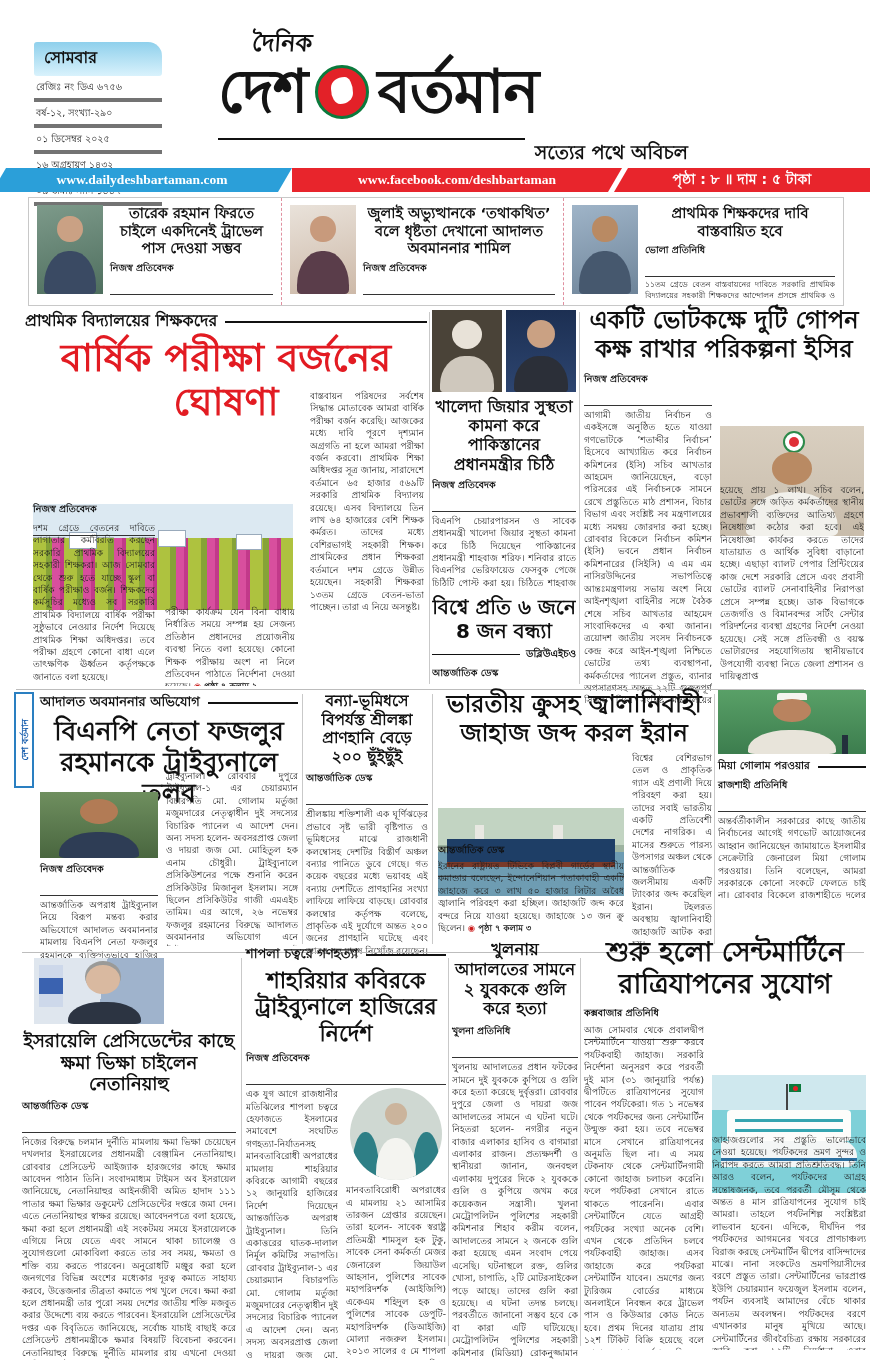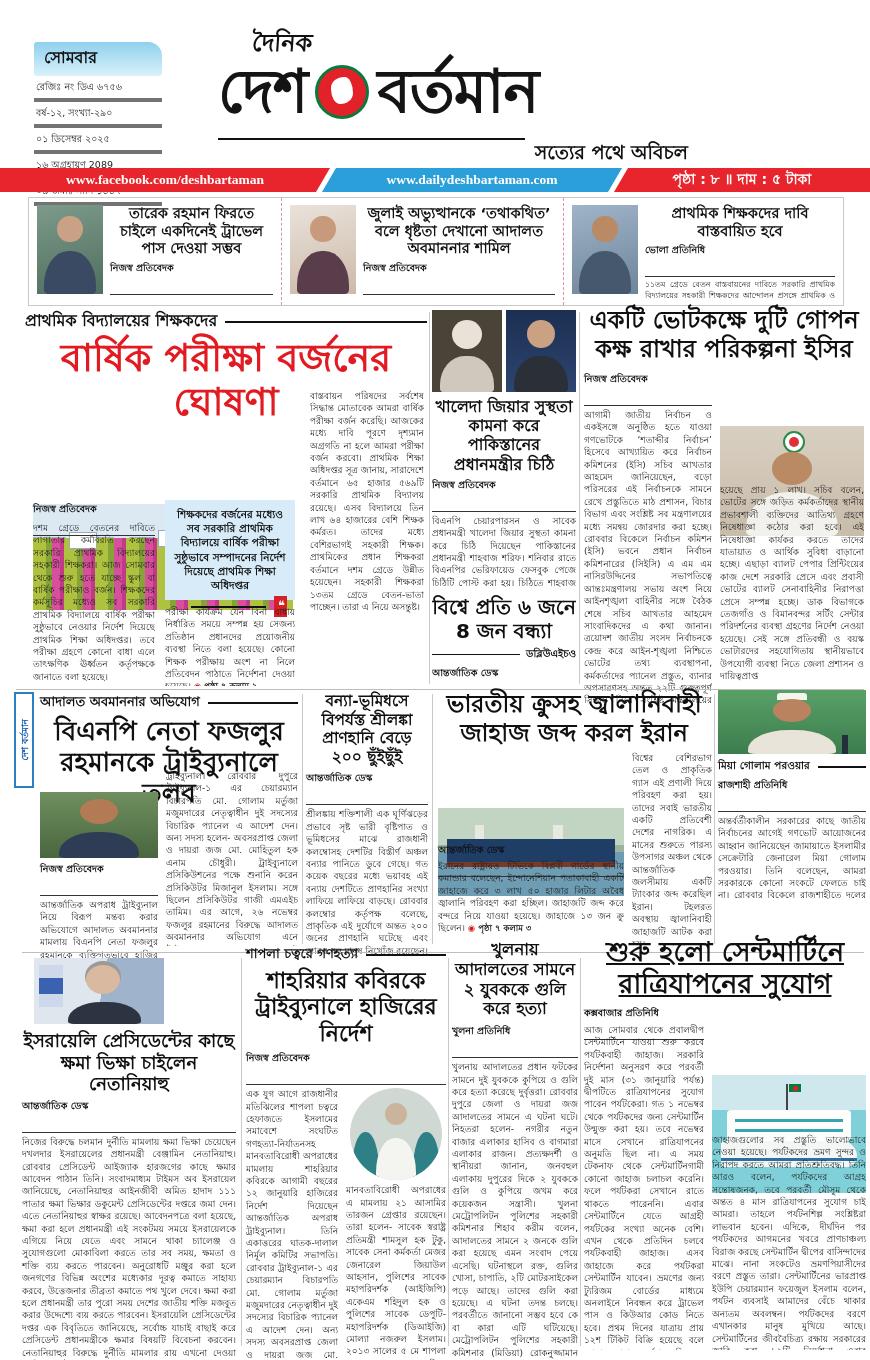--- a/index.html
+++ b/index.html
@@ -82,40 +82,40 @@
 </head>
 <body>
 
 <div class="page">
 
   <div class="datebox">
     <div class="datebox-day">সোমবার</div>
     <div class="datebox-row">রেজিঃ নং ডিএ ৬৭৫৬</div>
     <div class="datebox-row">বর্ষ-১২, সংখ্যা-২৯০</div>
     <div class="datebox-row">০১ ডিসেম্বর ২০২৫</div>
-    <div class="datebox-row">১৬ অগ্রহায়ণ 2089</div>
+    <div class="datebox-row">১৬ অগ্রহায়ণ ১৪৩২</div>
     <div class="datebox-row">০৯ জমাঃ সানি ১৪৪৭</div>
   </div>
 
   <div class="brand">
     <div class="brand-daily">দৈনিক</div>
     <div class="brand-row">
       <span class="brand-t1">দেশ</span>
       <span class="brand-logo"></span>
       <span class="brand-t2">বর্তমান</span>
     </div>
     <div class="brand-tagrow">
       <span class="tagline">সত্যের পথে অবিচল</span>
     </div>
   </div>
 
 
   <div class="webbar">
+    <div class="seg seg-blue">www.dailydeshbartaman.com</div>
     <div class="seg seg-red">www.facebook.com/deshbartaman</div>
-    <div class="seg seg-blue">www.dailydeshbartaman.com</div>
     <div class="seg seg-red2">পৃষ্ঠা : ৮ ॥ দাম : ৫ টাকা</div>
   </div>
 
   <div class="top-strip">
     <div class="tcell" style="flex:0 0 252px;">
       <div class="ph tphoto" style="background:linear-gradient(165deg,#7d9a8a,#4e6e5e);">
         <div class="ph-head" style="left:31%;top:12%;width:38%;height:30%;background:#caa184;"></div>
         <div class="ph-torso" style="left:10%;width:80%;height:48%;background:#3a4a63;"></div>
       </div>
       <div class="tcontent">
@@ -155,26 +155,20 @@
     <div class="lead-hl">বার্ষিক পরীক্ষা বর্জনের ঘোষণা</div>
     <div class="ph abs" style="left:8px;top:80px;width:260px;height:106px;background:linear-gradient(#dce9f2 0 32%,#efe9dc 32% 100%);">
       <div style="position:absolute;left:0;bottom:0;width:100%;height:68%;background:repeating-linear-gradient(90deg,#aec23f 0 13px,#86a337 13px 19px,#d84f9e 19px 27px,#c2398a 27px 31px);"></div>
       <div style="position:absolute;left:14%;top:26%;width:26px;height:15px;background:#fff;border:1px solid #9ab;"></div>
       <div style="position:absolute;left:48%;top:24%;width:26px;height:15px;background:#fff;border:1px solid #9ab;"></div>
       <div style="position:absolute;left:78%;top:28%;width:24px;height:14px;background:#fff;border:1px solid #9ab;"></div>
     </div>
     <div class="abs body-text" style="left:285px;top:82px;width:114px;height:296px;">বাস্তবায়ন পরিষদের সর্বশেষ সিদ্ধান্ত মোতাবেক আমরা বার্ষিক পরীক্ষা বর্জন করেছি। আজকের মধ্যে দাবি পূরণে দৃশ্যমান অগ্রগতি না হলে আমরা পরীক্ষা বর্জন করবো। প্রাথমিক শিক্ষা অধিদপ্তর সূত্র জানায়, সারাদেশে বর্তমানে ৬৫ হাজার ৫৬৯টি সরকারি প্রাথমিক বিদ্যালয় রয়েছে। এসব বিদ্যালয়ে তিন লাখ ৬৪ হাজারের বেশি শিক্ষক কর্মরত। তাদের মধ্যে বেশিরভাগই সহকারী শিক্ষক। প্রাথমিকের প্রধান শিক্ষকরা বর্তমানে দশম গ্রেডে উন্নীত হয়েছেন। সহকারী শিক্ষকরা ১৩তম গ্রেডে বেতন-ভাতা পাচ্ছেন। তারা এ নিয়ে অসন্তুষ্ট।</div>
     <div class="abs byline" style="left:8px;top:194px;width:122px;">নিজস্ব প্রতিবেদক</div>
     <div class="abs body-text" style="left:8px;top:214px;width:122px;height:162px;">দশম গ্রেডে বেতনের দাবিতে লাগাতার কর্মবিরতি করছেন সরকারি প্রাথমিক বিদ্যালয়ের সহকারী শিক্ষকরা। আজ সোমবার থেকে শুরু হতে যাচ্ছে স্কুল বা বার্ষিক পরীক্ষাও বর্জন। শিক্ষকদের কর্মসূচির মধ্যেও সব সরকারি প্রাথমিক বিদ্যালয়ে বার্ষিক পরীক্ষা সুষ্ঠুভাবে নেওয়ার নির্দেশ দিয়েছে প্রাথমিক শিক্ষা অধিদপ্তর। তবে পরীক্ষা গ্রহণে কোনো বাধা এলে তাৎক্ষণিক ঊর্ধ্বতন কর্তৃপক্ষকে জানাতে বলা হয়েছে।</div>
-    <div class="pullquote" style="left:140px;top:192px;width:130px;height:100px;">
-      <div class="pq-text">শিক্ষকদের বর্জনের মধ্যেও সব সরকারি প্রাথমিক বিদ্যালয়ে বার্ষিক পরীক্ষা সুষ্ঠুভাবে সম্পাদনের নির্দেশ দিয়েছে প্রাথমিক শিক্ষা অধিদপ্তর</div>
-      <div class="pq-foot">
-          <span class="pq-mark"></span>
-        </div>
-    </div>
     <div class="abs body-text" style="left:140px;top:298px;width:130px;height:80px;"><span>পরীক্ষা কার্যক্রম যেন বিনা বাধায় নির্ধারিত সময়ে সম্পন্ন হয় সেজন্য প্রতিষ্ঠান প্রধানদের প্রয়োজনীয় ব্যবস্থা নিতে বলা হয়েছে। কোনো শিক্ষক পরীক্ষায় অংশ না নিলে প্রতিবেদন পাঠাতে নির্দেশনা দেওয়া হয়েছে।</span> <span class="jump">পৃষ্ঠা ৭ কলাম ২</span></div>
   </div>
 
   <div class="abs" style="left:432px;top:310px;width:144px;height:378px;overflow:hidden;">
     <div style="display:flex;gap:4px;">
       <div class="ph" style="width:70px;height:82px;background:#4a4338;">
         <div class="ph-head" style="left:28%;top:12%;width:44%;height:36%;background:#e8e2d8;"></div>
         <div class="ph-torso" style="left:12%;width:76%;height:44%;background:#cfc8bd;"></div>
       </div>
       <div class="ph" style="width:70px;height:82px;background:linear-gradient(#1c2f52,#2d4570);">
@@ -303,21 +297,21 @@
     </div>
   </div>
 
   <div class="abs" style="left:452px;top:940px;width:126px;height:410px;">
     <div class="hl" style="font-size:16.5px;">খুলনায় আদালতের সামনে ২ যুবককে গুলি করে হত্যা</div>
     <div class="byline" style="margin-top:5px;">খুলনা প্রতিনিধি</div>
     <div class="body-text" style="height:330px;">খুলনায় আদালতের প্রধান ফটকের সামনে দুই যুবককে কুপিয়ে ও গুলি করে হত্যা করেছে দুর্বৃত্তরা। রোববার দুপুরে জেলা ও দায়রা জজ আদালতের সামনে এ ঘটনা ঘটে। নিহতরা হলেন- নগরীর নতুন বাজার এলাকার হাসিব ও বাগমারা এলাকার রাজন। প্রত্যক্ষদর্শী ও স্থানীয়রা জানান, জনবহুল এলাকায় দুপুরের দিকে ২ যুবককে গুলি ও কুপিয়ে জখম করে কয়েকজন সন্ত্রাসী। খুলনা মেট্রোপলিটন পুলিশের সহকারী কমিশনার শিহাব করীম বলেন, আদালতের সামনে ২ জনকে গুলি করা হয়েছে এমন সংবাদ পেয়ে এসেছি। ঘটনাস্থলে রক্ত, গুলির খোসা, চাপাতি, ২টি মোটরসাইকেল পড়ে আছে। তাদের গুলি করা হয়েছে। এ ঘটনা তদন্ত চলছে। পরবর্তীতে জানানো সম্ভব হবে কে বা কারা এটি ঘটিয়েছে। মেট্রোপলিটন পুলিশের সহকারী কমিশনার (মিডিয়া) রোকনুজ্জামান বলেন, আদালতের সামনে ঘটনাস্থলেই হাসিব নামে একজন নিহত হন। আর রাজন নামে অপর ব্যক্তিকে খুলনা মেডিকেল কলেজ হাসপাতালে নেওয়ার পর সেখানে তার মৃত্যু হয়। তারা দুজনই সন্ত্রাসী পলাশ বাহিনীর সদস্য বলে জানা গেছে। তাদের বিরুদ্ধে মামলাও রয়েছে। শুনেছি তারা আদালতে হাজিরা দিতে গিয়েছিলেন।</div>
   </div>
 
   <div class="abs" style="left:584px;top:936px;width:282px;height:414px;">
-    <div class="hl" style="font-size:27px;text-decoration:underline;">শুরু হলো সেন্টমার্টিনে রাত্রিযাপনের সুযোগ</div>
+    <div class="hl" style="font-size:27px;">শুরু হলো সেন্টমার্টিনে রাত্রিযাপনের সুযোগ</div>
     <div class="byline abs" style="left:0;top:70px;width:120px;">কক্সবাজার প্রতিনিধি</div>
     <div class="abs body-text" style="left:0;top:88px;width:120px;height:326px;">আজ সোমবার থেকে প্রবালদ্বীপ সেন্টমার্টিনে যাওয়া শুরু করবে পর্যটকবাহী জাহাজ। সরকারি নির্দেশনা অনুসরণ করে পরবর্তী দুই মাস (৩১ জানুয়ারি পর্যন্ত) দ্বীপটিতে রাত্রিযাপনের সুযোগ পাবেন পর্যটকেরা। গত ১ নভেম্বর থেকে পর্যটকদের জন্য সেন্টমার্টিন উন্মুক্ত করা হয়। তবে নভেম্বর মাসে সেখানে রাত্রিযাপনের অনুমতি ছিল না। এ সময় টেকনাফ থেকে সেন্টমার্টিনগামী কোনো জাহাজ চলাচল করেনি। ফলে পর্যটকরা সেখানে রাতে থাকতে পারেননি। এবার সেন্টমার্টিনে যেতে আগ্রহী পর্যটকের সংখ্যা অনেক বেশি। এখন থেকে প্রতিদিন চলবে পর্যটকবাহী জাহাজ। এসব জাহাজে করে পর্যটকরা সেন্টমার্টিন যাবেন। ভ্রমণের জন্য ট্যুরিজম বোর্ডের মাধ্যমে অনলাইনে নিবন্ধন করে ট্রাভেল পাস ও কিউআর কোড নিতে হবে। প্রথম দিনের যাত্রায় প্রায় ১২শ টিকিট বিক্রি হয়েছে বলে জানায় জাহাজ কর্তৃপক্ষ। সি ক্রুজ অপারেটরস ওনার্স অ্যাসোসিয়েশন অব বাংলাদেশের সাধারণ সম্পাদক বাহাদুর বলেন, চলতি মৌসুমের জন্য অনুমতিপ্রাপ্ত</div>
     <div class="ph abs" style="left:128px;top:74px;width:154px;height:118px;background:linear-gradient(#cfe8ee 0 30%,#7fd0d8 30% 100%);">
       <div style="position:absolute;left:48%;top:8%;width:2px;height:22%;background:#444;"></div>
       <div style="position:absolute;left:50%;top:8%;width:12px;height:8px;background:#0a7a3c;">
         <div style="position:absolute;left:30%;top:18%;width:5px;height:5px;border-radius:50%;background:#e32128;"></div>
       </div>
       <div style="position:absolute;left:10%;top:30%;width:80%;height:26%;background:#fdfdfb;border-radius:4px;">
         <div style="position:absolute;left:6%;top:30%;width:88%;height:3px;background:#36a5b0;"></div>
         <div style="position:absolute;left:6%;top:62%;width:88%;height:3px;background:#36a5b0;"></div>

